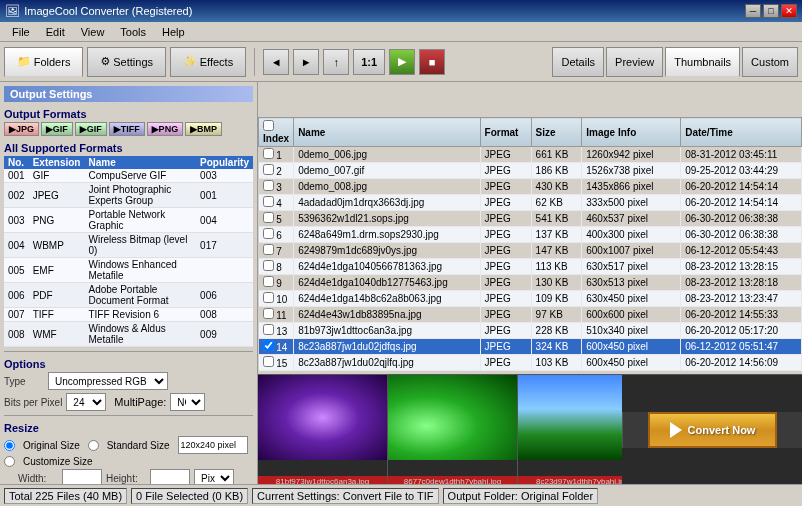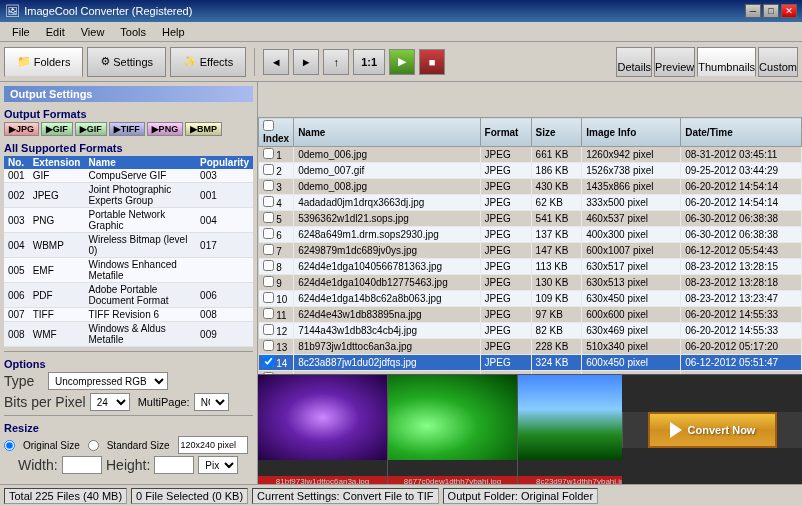--- a/index.html
+++ b/index.html
@@ -75,23 +75,22 @@
       background: linear-gradient(to bottom, #e8e8e8, #c4c4c4);
       cursor: pointer;
       display: flex; align-items: center; justify-content: center;
       font-size: 12px;
     }
     .toolbar-right {
       margin-left: auto;
       display: flex; gap: 2px; align-items: center;
     }
     .toolbar-right .tab-btn {
-      padding: 3px 0;
+      padding: 3px 8px;
       font-size: 10px;
-      align-items: flex-end;
     }
     
     
     .main {
       display: flex;
       height: calc(506px - 22px - 20px - 40px - 22px);
     }
     
     
     .left-panel {
@@ -146,21 +145,21 @@
       padding: 1px 4px;
       border-bottom: 1px solid #e0e0e0;
       font-size: 10px;
     }
     .all-formats-table tr:nth-child(even) td { background: #eef0f8; }
     .all-formats-table tr:nth-child(odd) td { background: #f8f8ff; }
     .options-row {
       display: flex; align-items: center; gap: 4px;
       margin-bottom: 3px;
     }
-    .options-label { color: #333; min-width: 40px; font-size: 14px; }
+    .options-label { color: #333; min-width: 40px; font-size: 10px; }
     .options-select {
       border: 1px solid #888;
       background: white;
       font-size: 10px;
       padding: 1px 2px;
       height: 18px;
     }
     .radio-row { display: flex; align-items: center; gap: 8px; margin-bottom: 2px; }
     .radio-label { font-size: 10px; }
     
@@ -481,20 +480,24 @@
 
     <div class="divider"></div>
     <div class="subsection-title">Resize</div>
     <div class="radio-row">
       <input type="radio" name="resize" checked="" style="">
       <span class="radio-label">Original Size</span>
       <input type="radio" name="resize" style="">
       <span class="radio-label">Standard Size</span>
       <input class="options-select" type="text" value="120x240 pixel" style="width: 70px; font-size: 9px;">
     </div>
+    <div class="radio-row">
+      <input type="radio" name="resize" style="">
+      <span class="radio-label">Customize Size</span>
+    </div>
     <div class="options-row" style="padding-left:14px;">
       <span class="options-label">Width:</span>
       <input class="options-select" type="text" style="width: 40px;">
       <span class="options-label">Height:</span>
       <input class="options-select" type="text" style="width: 40px;">
       <select class="options-select" style="width:40px;">
         <option>Pixel</option>
       </select>
     </div>
 
@@ -594,28 +597,20 @@
     <td>109 KB</td>
     <td>630x450 pixel</td>
     <td>08-23-2012 13:23:47</td>
   </tr>
             <tr>
     <td><input type="checkbox" style=""> 11</td>
     <td>624d4e43w1db83895na.jpg</td>
     <td>JPEG</td>
     <td>97 KB</td>
     <td>600x600 pixel</td>
-    <td>06-20-2012 14:55:33</td>
-  </tr>
-            <tr>
-    <td><input type="checkbox" style=""> 12</td>
-    <td>7144a43w1db83c4cb4j.jpg</td>
-    <td>JPEG</td>
-    <td>82 KB</td>
-    <td>630x469 pixel</td>
     <td>06-20-2012 14:55:33</td>
   </tr>
             <tr>
     <td><input type="checkbox" style=""> 13</td>
     <td>81b973jw1dttoc6an3a.jpg</td>
     <td>JPEG</td>
     <td>228 KB</td>
     <td>510x340 pixel</td>
     <td>06-20-2012 05:17:20</td>
   </tr>

